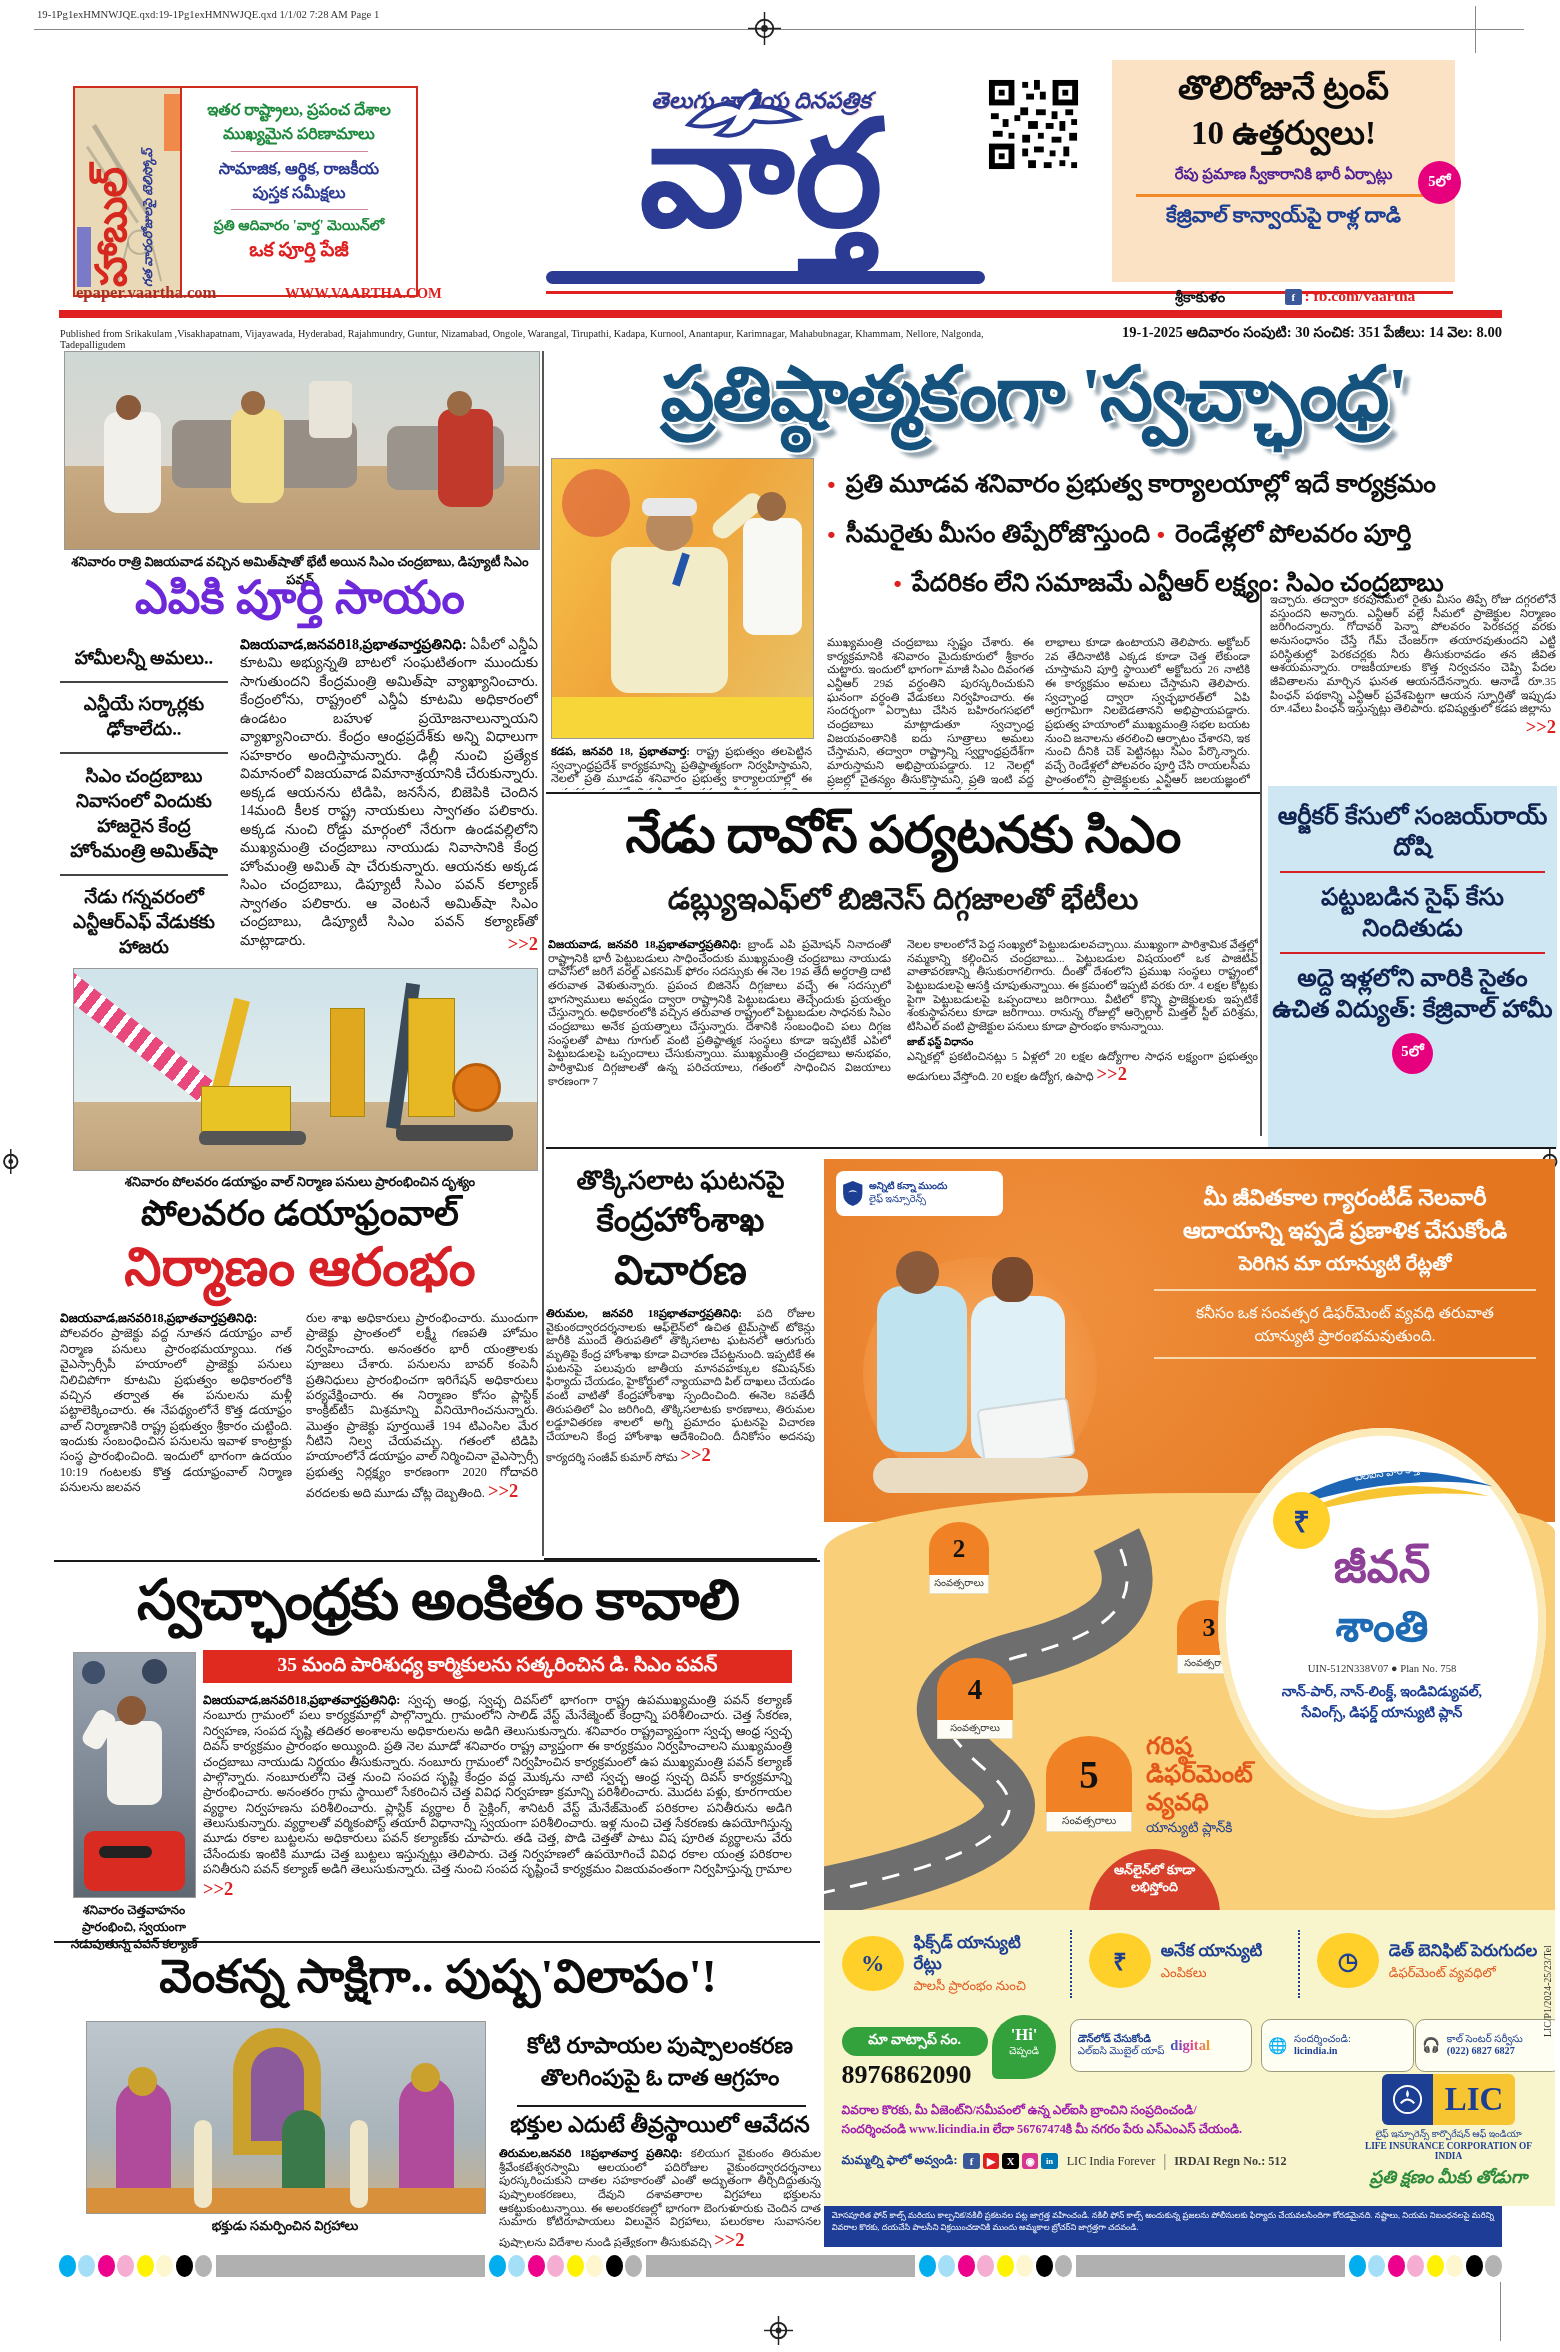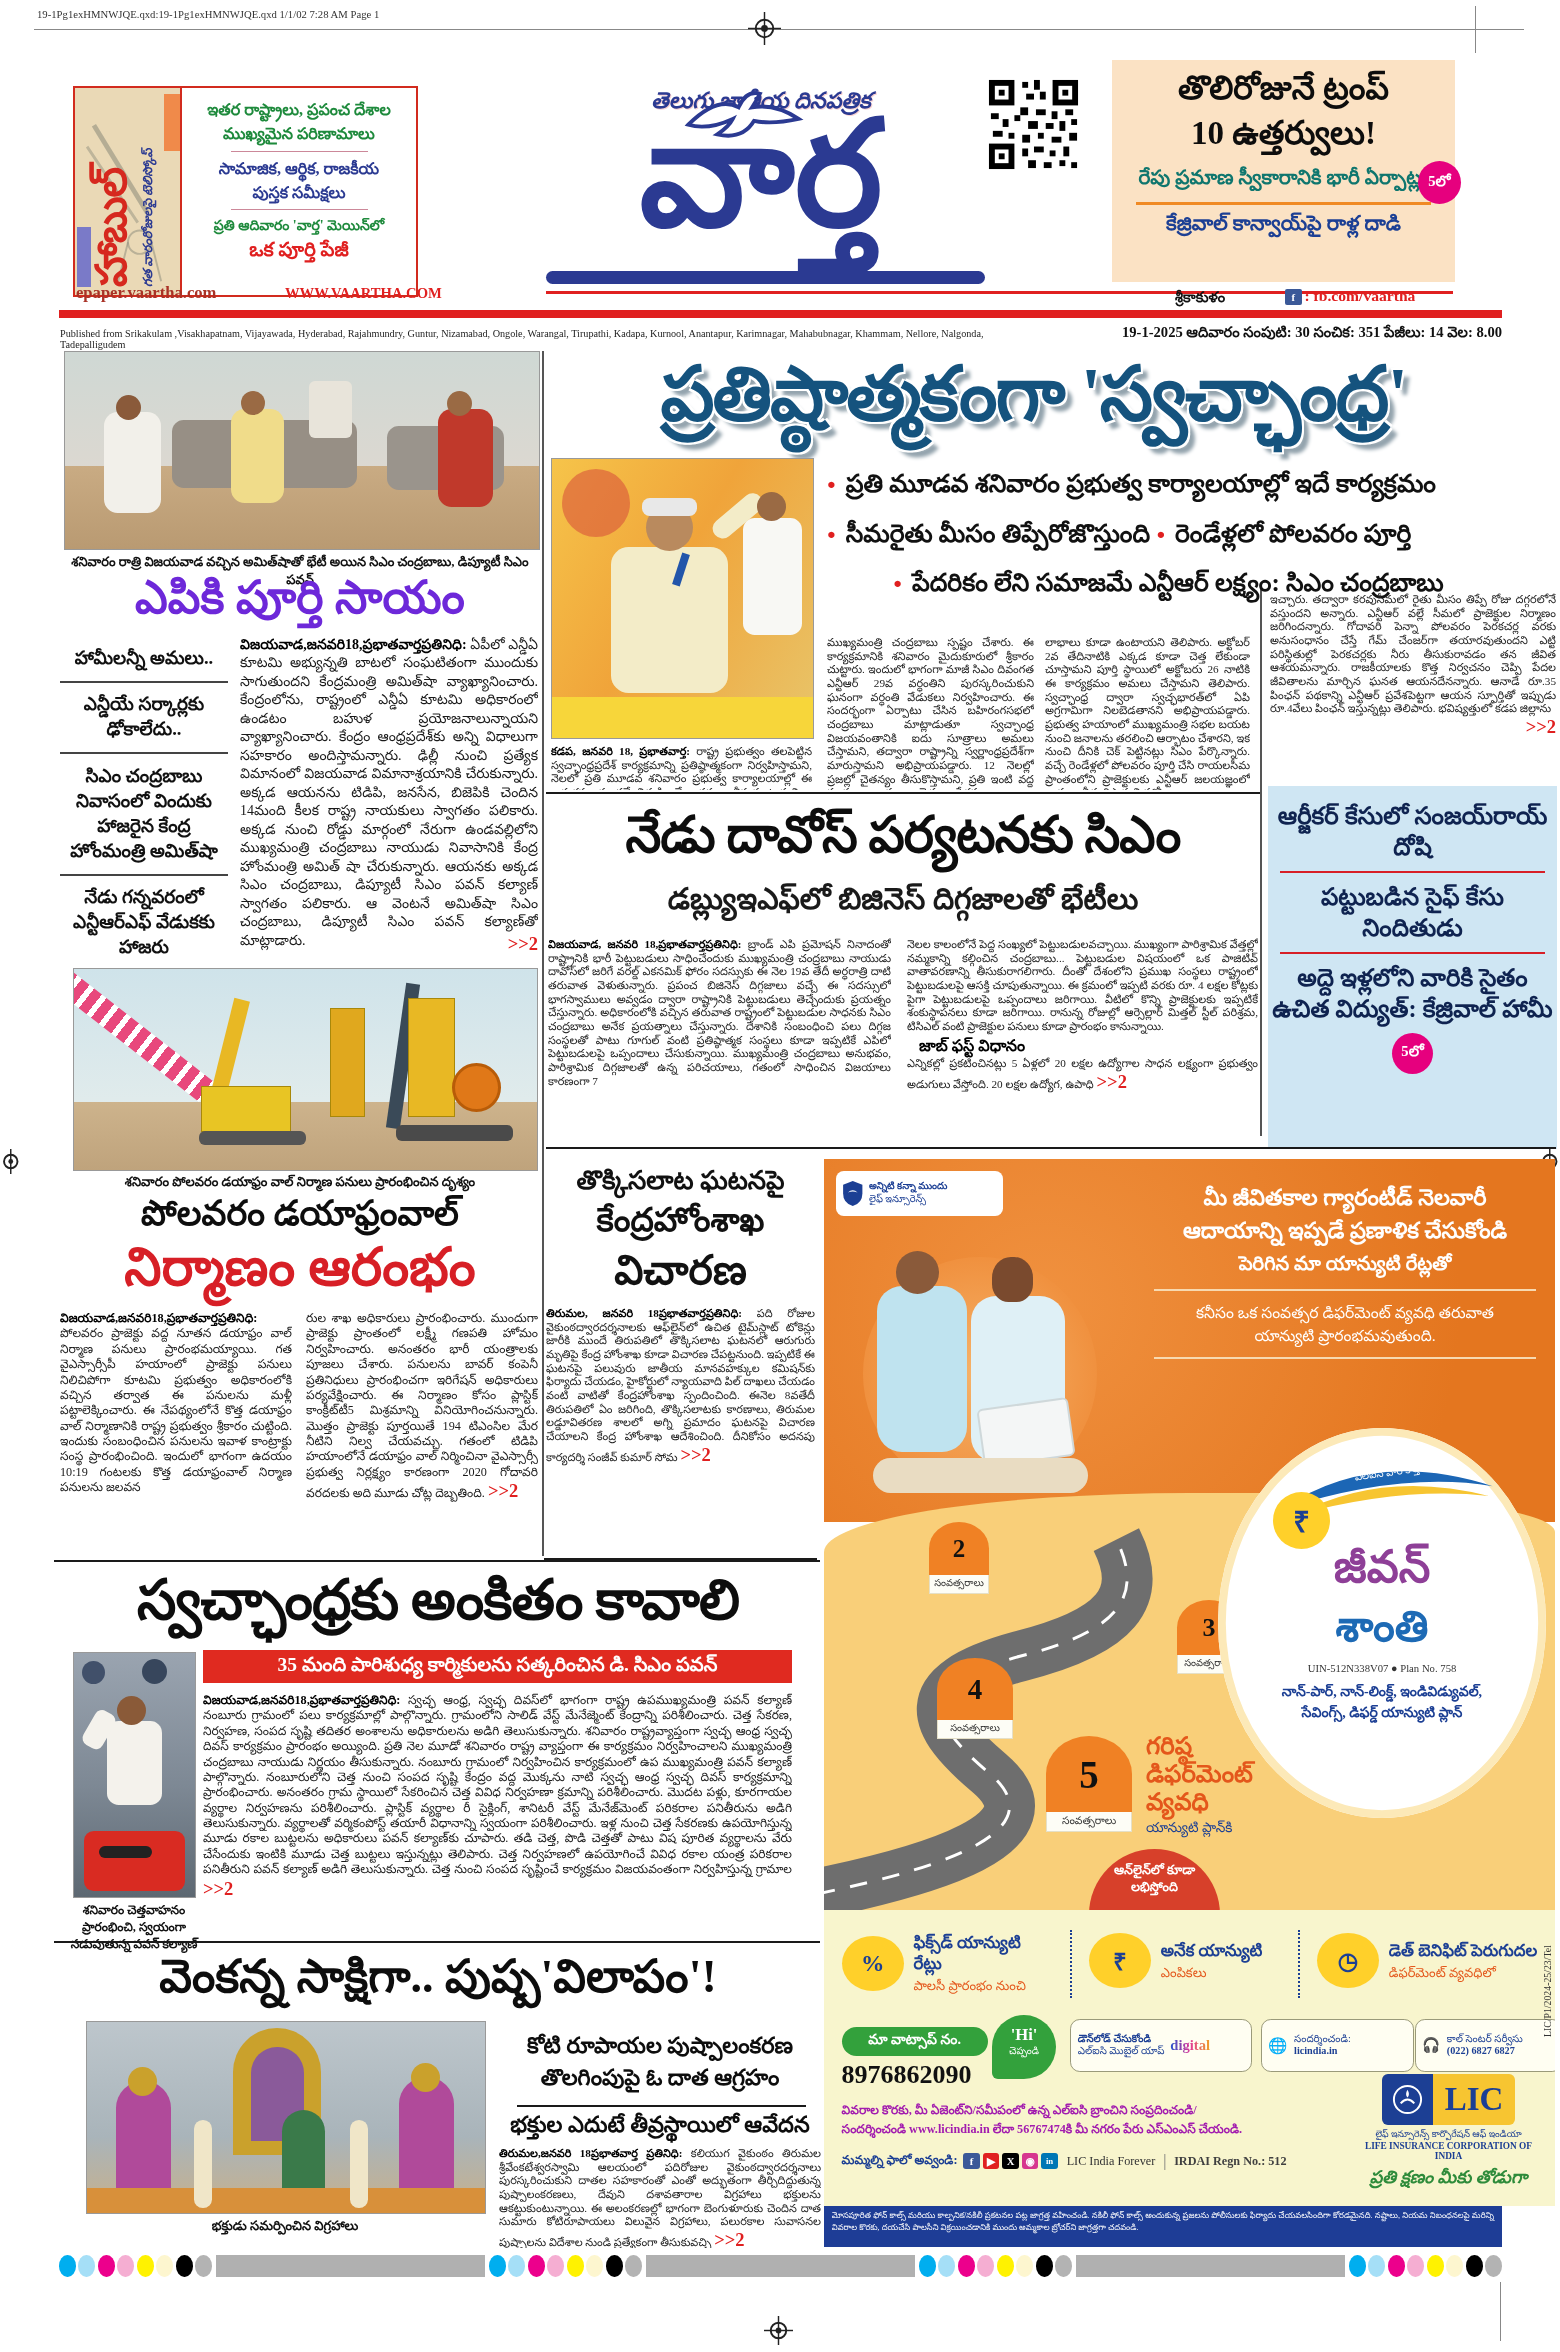--- a/index.html
+++ b/index.html
@@ -144,21 +144,21 @@
       <rect x="42" y="84" width="8" height="8"></rect>
         <rect x="58" y="86" width="8" height="6"></rect>
         <rect x="74" y="84" width="6" height="6"></rect>
         <rect x="86" y="86" width="6" height="6"></rect>
     </g>
   </svg>
 
   <div class="abs" style="left:1112px;top:60px;width:343px;height:222px;background:#fbe2c4;">
     <div class="ctr b" style="font-size:33px;margin-top:9.8px;color:#0d0d0d;">తొలిరోజునే ట్రంప్</div>
     <div class="ctr b" style="font-size:33px;color:#0d0d0d;">10 ఉత్తర్వులు!</div>
-    <div class="ctr b" style="font-size:20px;color:#0f766e;margin-top:5.9px;">రేపు ప్రమాణ స్వీకారానికి భారీ ఏర్పాట్లు</div>
+    <div class="ctr b" style="font-size:15px;color:#4c1d95;margin-top:5.9px;">రేపు ప్రమాణ స్వీకారానికి భారీ ఏర్పాట్లు</div>
     <div style="width:86%;height:2.9px;background:#f08a24;margin:8.8px auto 6.8px auto;"></div>
     <div class="ctr b" style="font-size:20.5px;color:#1c3f94;">కేజ్రివాల్ కాన్వాయ్‌పై రాళ్ల దాడి</div>
     <div class="abs pinkbadge" style="right:-5.9px;top:101px;width:43px;height:43px;font-size:14.6px;">5లో</div>
   </div>
   <div class="abs b" style="left:1175px;top:289px;font-size:14.6px;color:#111;">శ్రీకాకుళం</div>
   <div class="abs" style="left:1285px;top:287px;">
     <span class="soc" style="background:#3b5998;border-radius:2px;">f</span><span class="b" style="color:#e02020;font-size:15.6px;">: fb.com/vaartha</span>
   </div>
 
   <div class="abs redrule" style="left:59px;top:310px;width:1443px;height:7.8px;"></div>
@@ -234,21 +234,21 @@
   </div>
 
   <div class="abs rule" style="left:546px;top:792px;width:714px;height:2.4px;"></div>
   <div class="abs ctr b" style="left:546px;top:806px;width:714px;font-size:51px;color:#0d0d0d;letter-spacing:-1px;">నేడు దావోస్ పర్యటనకు సిఎం</div>
   <div class="abs ctr b" style="left:546px;top:882px;width:714px;font-size:30px;color:#1a1a1a;">డబ్ల్యుఇఎఫ్‌లో బిజినెస్ దిగ్గజాలతో భేటీలు</div>
   <div class="abs clip body-xs" style="left:548px;top:938px;width:343px;height:201px;">
     <span class="dl">విజయవాడ, జనవరి 18,ప్రభాతవార్తప్రతినిధి: </span><span>బ్రాండ్ ఎపి ప్రమోషన్ నినాదంతో రాష్ట్రానికి భారీ పెట్టుబడులు సాధించేందుకు ముఖ్యమంత్రి చంద్రబాబు నాయుడు దావోస్‌లో జరిగే వరల్డ్ ఎకనమిక్ ఫోరం సదస్సుకు ఈ నెల 19వ తేదీ అర్ధరాత్రి దాటి తరువాత వెళుతున్నారు. ప్రపంచ బిజినెస్ దిగ్గజాలు వచ్చే ఈ సదస్సులో భాగస్వాములు అవ్వడం ద్వారా రాష్ట్రానికి పెట్టుబడులు తెచ్చేందుకు ప్రయత్నం చేస్తున్నారు. అధికారంలోకి వచ్చిన తరువాత రాష్ట్రంలో పెట్టుబడుల సాధనకు సిఎం చంద్రబాబు అనేక ప్రయత్నాలు చేస్తున్నారు. దేశానికి సంబంధించి పలు దిగ్గజ సంస్థలతో పాటు గూగుల్ వంటి ప్రతిష్ఠాత్మక సంస్థలు కూడా ఇప్పటికే ఎపిలో పెట్టుబడులపై ఒప్పందాలు చేసుకున్నాయి. ముఖ్యమంత్రి చంద్రబాబు అనుభవం, పారిశ్రామిక దిగ్గజాలతో ఉన్న పరిచయాలు, గతంలో సాధించిన విజయాలు కారణంగా 7</span>
   </div>
   <div class="abs clip body-xs" style="left:907px;top:938px;width:351px;height:201px;">
     <span>నెలల కాలంలోనే పెద్ద సంఖ్యలో పెట్టుబడులవచ్చాయి. ముఖ్యంగా పారిశ్రామిక వేత్తల్లో నమ్మకాన్ని కల్గించిన చంద్రబాబు... పెట్టుబడుల విషయంలో ఒక పాజిటివ్ వాతావరణాన్ని తీసుకురాగలిగారు. దీంతో దేశంలోని ప్రముఖ సంస్థలు రాష్ట్రంలో పెట్టుబడులపై ఆసక్తి చూపుతున్నాయి. ఈ క్రమంలో ఇప్పటి వరకు రూ. 4 లక్షల కోట్లకు పైగా పెట్టుబడులపై ఒప్పందాలు జరిగాయి. వీటిలో కొన్ని ప్రాజెక్టులకు ఇప్పటికే శంకుస్థాపనలు కూడా జరిగాయి. రానున్న రోజుల్లో ఆర్సెల్లార్ మిత్తల్ స్టీల్ పరిశ్రమ, టిసిఎల్ వంటి ప్రాజెక్టుల పనులు కూడా ప్రారంభం కానున్నాయి.</span>
-    <div class="dl" style="font-size:16px;margin:2px 12px;">జాబ్ ఫస్ట్ విధానం</div>
+    <div class="dl" style="font-size:10px;margin:2px 0;">జాబ్ ఫస్ట్ విధానం</div>
     <span>ఎన్నికల్లో ప్రకటించినట్లు 5 ఏళ్లలో 20 లక్షల ఉద్యోగాల సాధన లక్ష్యంగా ప్రభుత్వం అడుగులు వేస్తోంది. 20 లక్షల ఉద్యోగ, ఉపాధి</span>
     <span class="jump">&gt;&gt;2</span>
   </div>
   <div class="abs rule" style="left:546px;top:1147px;width:1010px;height:2.4px;"></div>
 
   <div class="abs ctr b" style="left:546px;top:1166px;width:269px;font-size:26px;">తొక్కిసలాట ఘటనపై</div>
   <div class="abs ctr b" style="left:546px;top:1202px;width:269px;font-size:33px;">కేంద్రహోంశాఖ</div>
   <div class="abs ctr b" style="left:546px;top:1246px;width:269px;font-size:41px;">విచారణ</div>
   <div class="abs clip body-xs" style="left:546px;top:1307px;width:269px;height:246px;">
     <span class="dl">తిరుమల, జనవరి 18ప్రభాతవార్తప్రతినిధి: </span><span>పది రోజుల వైకుంఠద్వారదర్శనాలకు ఆఫ్‌లైన్‌లో ఉచిత టైమ్‌స్లాట్ టోకెన్లు జారీకి ముందే తిరుపతిలో తొక్కిసలాట ఘటనలో ఆరుగురు మృతిపై కేంద్ర హోంశాఖ కూడా విచారణ చేపట్టనుంది. ఇప్పటికే ఈ ఘటనపై పలువురు జాతీయ మానవహక్కుల కమిషన్‌కు ఫిర్యాదు చేయడం, హైకోర్టులో న్యాయవాది పిల్ దాఖలు చేయడం వంటి వాటితో కేంద్రహోంశాఖ స్పందించింది. ఈనెల 8వతేదీ తిరుపతిలో ఏం జరిగింది, తొక్కిసలాటకు కారణాలు, తిరుమల లడ్డూవితరణ శాలలో అగ్ని ప్రమాదం ఘటనపై విచారణ చేయాలని కేంద్ర హోంశాఖ ఆదేశించింది. దీనికోసం అదనపు కార్యదర్శి సంజీవ్ కుమార్ సోమ</span>

